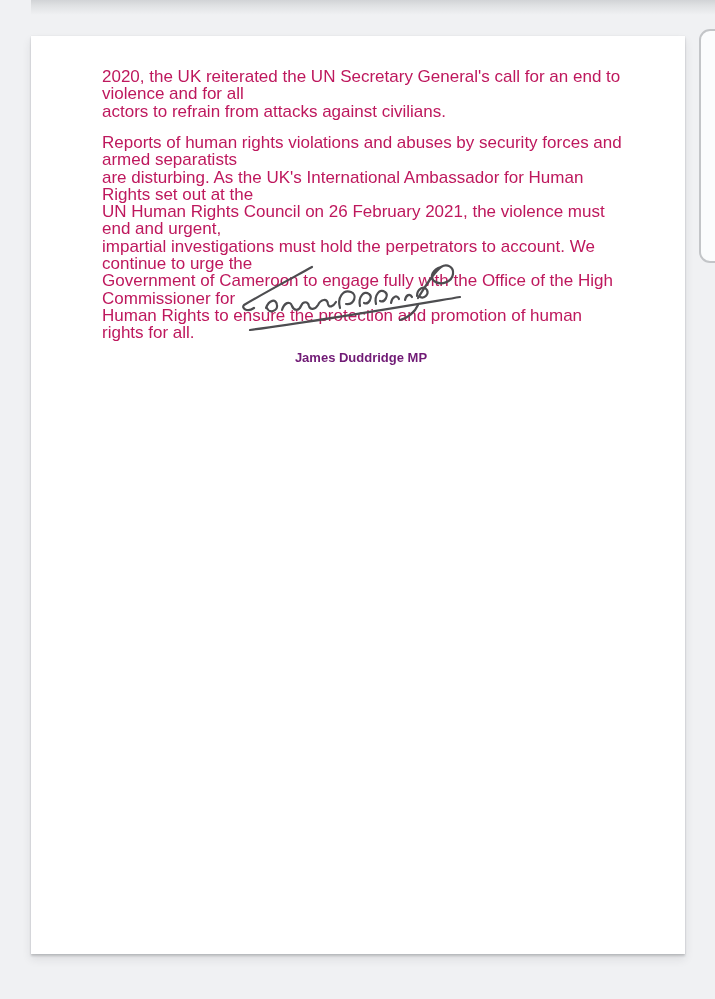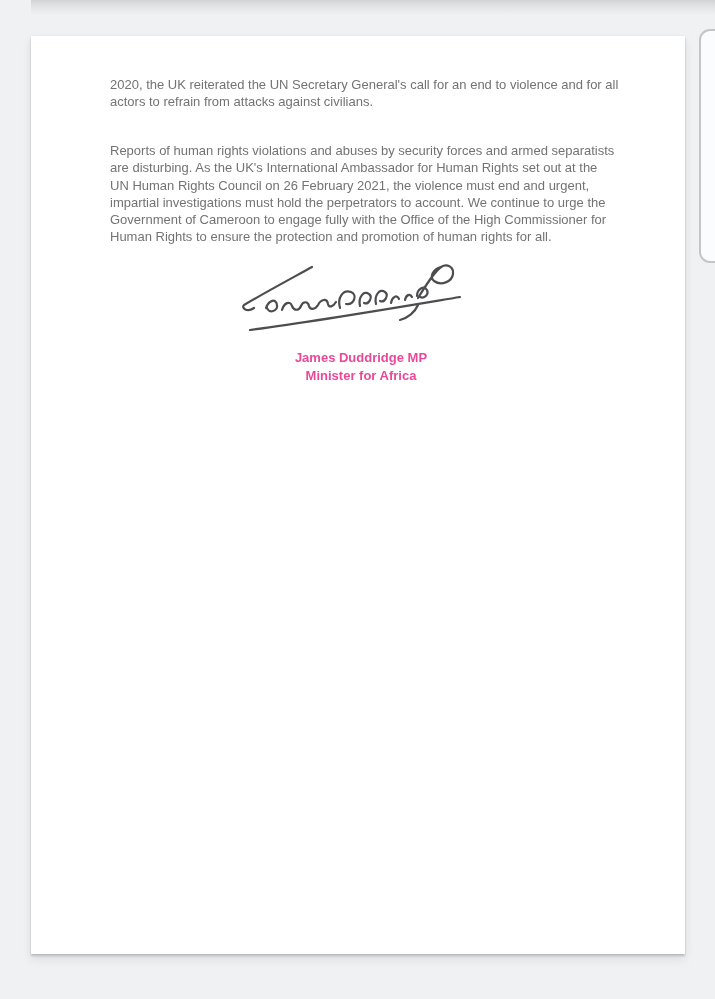--- a/index.html
+++ b/index.html
@@ -24,34 +24,34 @@
   }
 
   
   .page{
     position:absolute;left:31px;top:36px;width:654px;height:918px;
     background:#ffffff;
     box-shadow:0 2px 2px rgba(40,44,48,.20),0 5px 9px rgba(40,44,48,.10),0 0 1px rgba(0,0,0,.10);
   }
 
   .para{
-    position:absolute;left:67px;width:526px;margin:12px;
-    font-size:13px;line-height:17.3px;color:#737373;
+    position:absolute;left:67px;width:526px;margin:4px;
+    font-size:17px;line-height:17.3px;color:#be185d;
     white-space:pre-line;
   }
   .p1{top:28px}
   .p2{top:94px}
 
   .sig{position:absolute;left:191px;top:216px;width:250px;height:95px}
   .sig path{fill:none;stroke:#4d4d50;stroke-width:2.2;stroke-linecap:round;stroke-linejoin:round}
 
   .sigblock{
     position:absolute;left:67px;top:313px;width:526px;
     text-align:center;font-size:13px;font-weight:bold;
-    line-height:17.6px;color:#ec4899;
+    line-height:17.6px;color:#701a75;
   }
 </style>
 </head>
 <body>
 
 <div class="stage">
 
   <div class="top-shade"></div>
 
   <div class="scroll-thumb"></div>
@@ -76,17 +76,16 @@
 
       <path d="M118,56 c-3,-10 3,-19 11,-16 c7,3 3,13 -5,12 m14,2 c-2,-9 4,-16 9,-12 c4,3 0,11 -5,9 m12,1 c-2,-9 4,-16 9,-12 c4,3 0,11 -5,9 m11,2 c1,-6 6,-9 8,-4 m6,1 c1,-5 5,-7 7,-3 m5,-1 c0,-7 7,-11 10,-6 c2,4 -2,9 -7,7"></path>
 
       <path d="M196,46 c7,-11 15,-25 23,-31 c6,-4 13,0 12,7 c-1,8 -12,12 -19,7 c-5,-4 -1,-12 7,-14 m-23,38 c-3,7 -10,13 -18,15"></path>
 
       <path d="M28,78 C90,70 178,55 238,45"></path>
     </svg>
 
     <div class="sigblock">
       <div>James Duddridge MP</div>
-      <div>Minister for Africa</div>
     </div>
 
   </div>
 </div>
 
 </body></html>

